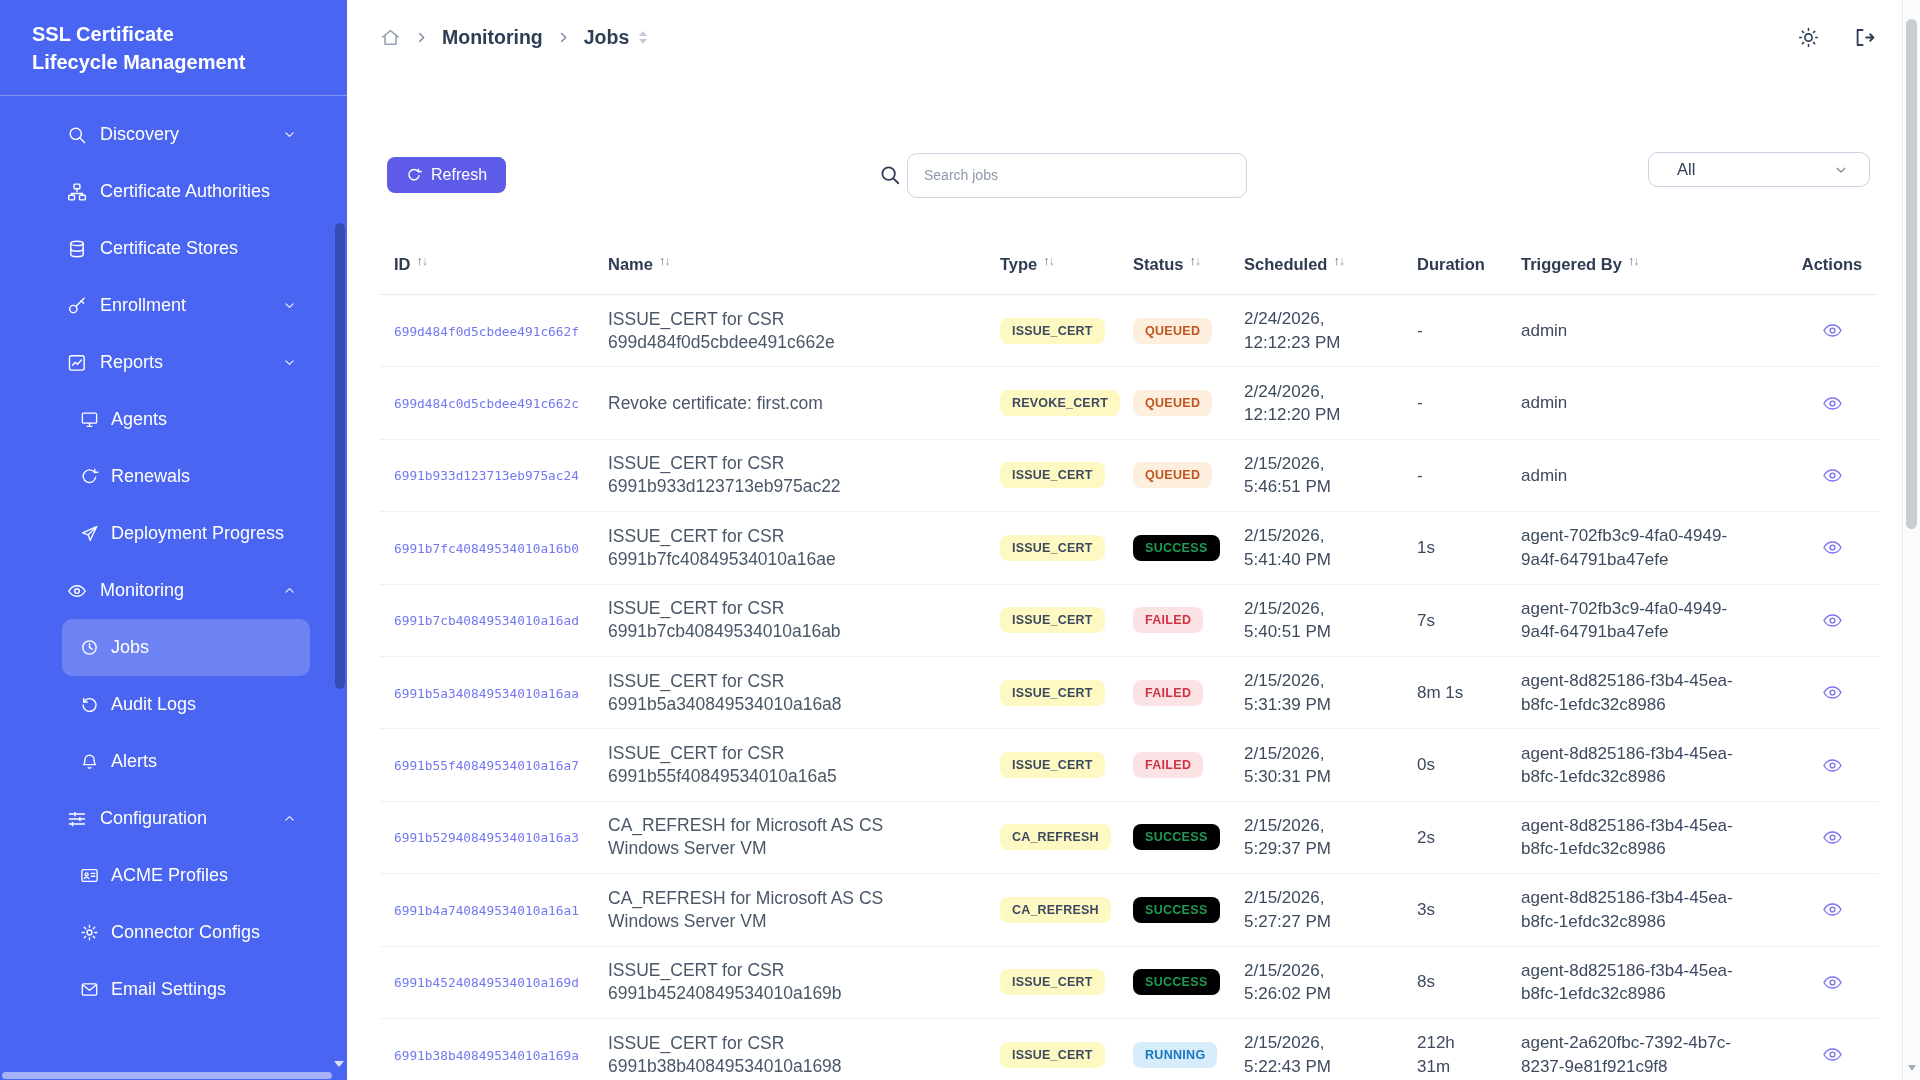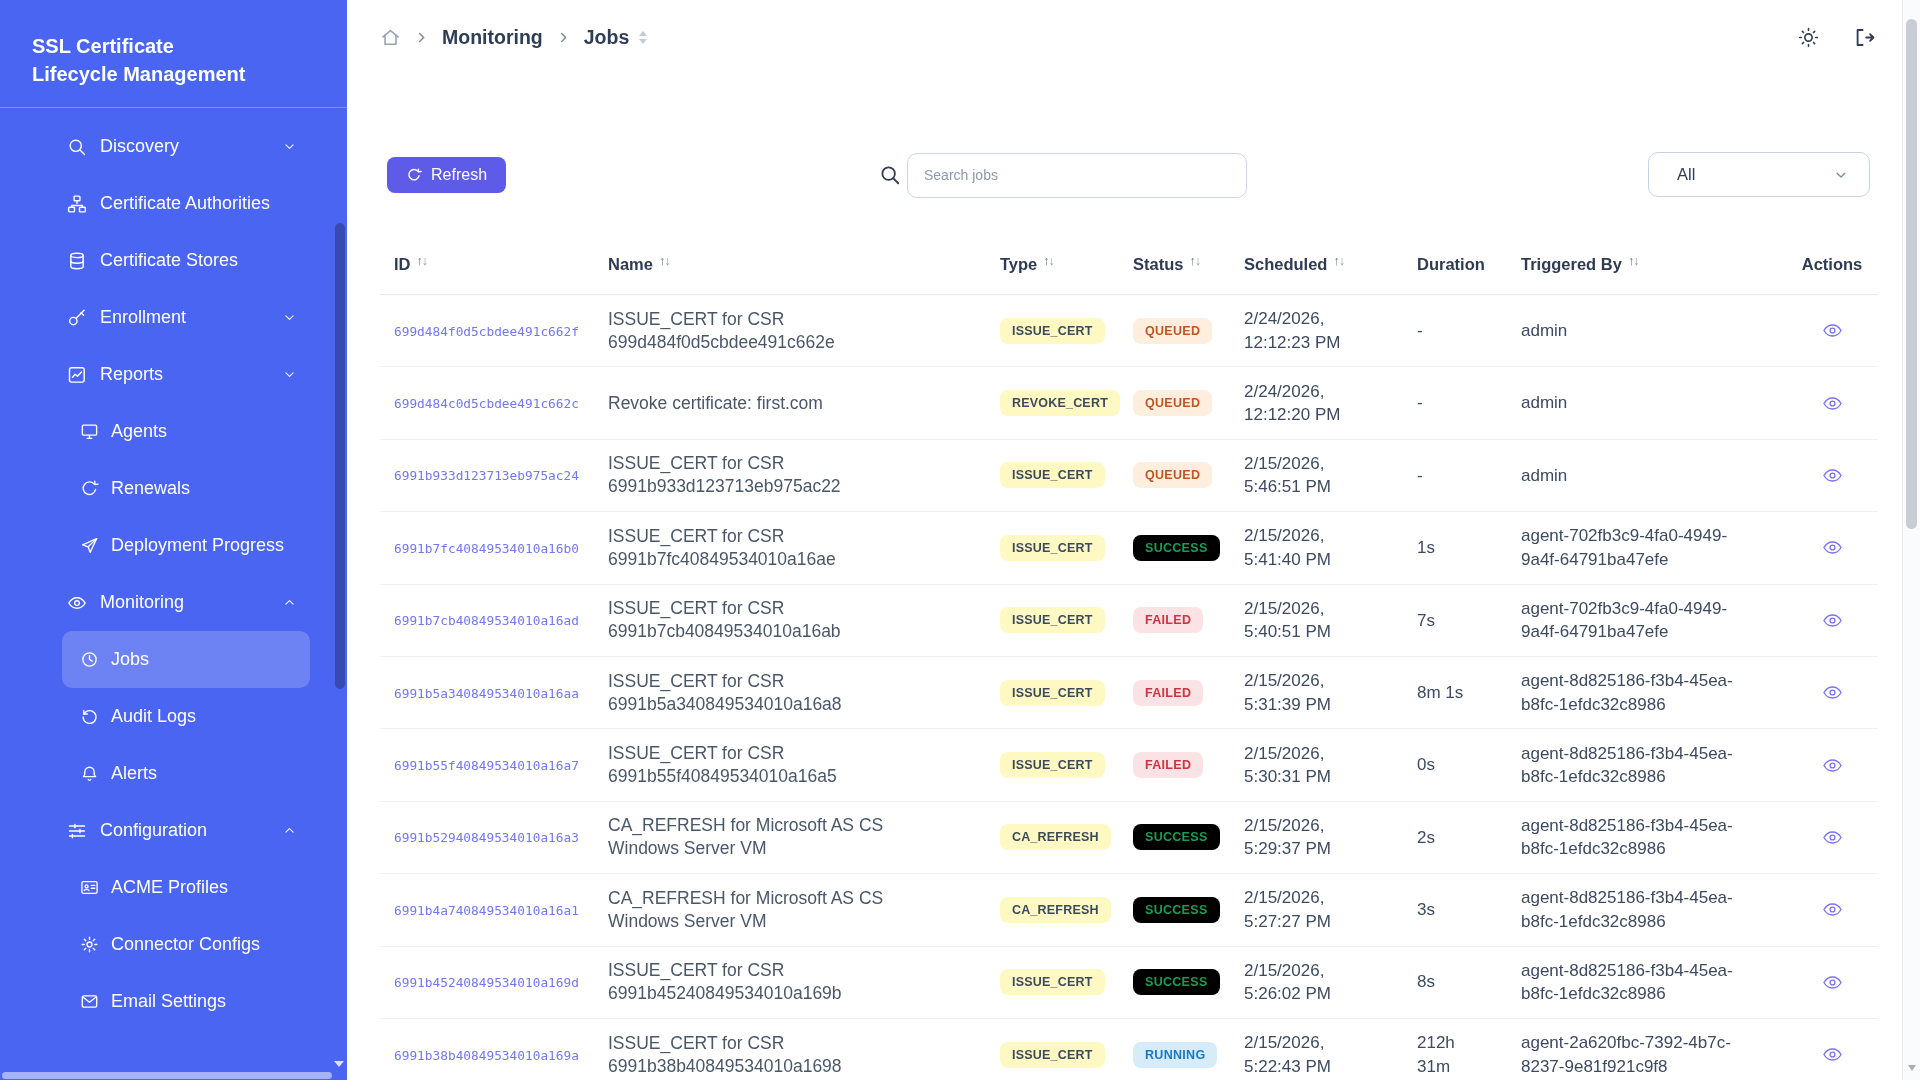--- a/index.html
+++ b/index.html
@@ -2,21 +2,21 @@
 <html><head>
 <meta charset="utf-8">
 <style>
   html,body{margin:0;padding:0;}
   body{width:1920px;height:1080px;overflow:hidden;position:relative;background:#fff;
        font-family:"Liberation Sans",sans-serif;-webkit-font-smoothing:antialiased;}
   svg{display:block;}
 
   
   .sidebar{position:absolute;left:0;top:0;width:347px;height:1080px;background:#4a65f1;color:#fff;}
-  .brand{padding:32px 20px 19px 32px;font-size:20px;font-weight:700;line-height:28px;
+  .brand{padding:20px 20px 19px 32px;font-size:20px;font-weight:700;line-height:28px;
          border-bottom:1px solid rgba(255,255,255,.3);}
   .nav{padding-top:10px;margin-left:24px;}
   .nav-item{height:57px;display:flex;align-items:center;padding-left:43px;position:relative;
             font-size:18px;color:#fff;cursor:pointer;}
   .nav-item .nicon{width:20px;height:20px;margin-right:13px;flex:0 0 auto;}
   .nav-item .nicon svg{width:20px;height:20px;}
   .nav-item.sub{padding-left:56px;}
   .nav-item.sub .nicon{width:19px;height:19px;margin-right:12px;}
   .nav-item.sub .nicon svg{width:19px;height:19px;}
   .nav-item.active{background:rgba(255,255,255,.2);border-radius:10px;margin:0 37px 0 38px;padding-left:18px;}
@@ -52,21 +52,21 @@
   .btn-refresh{position:absolute;left:7px;top:5px;height:36px;display:flex;align-items:center;gap:9px;
                background:#5e5be8;color:#fff;border:none;border-radius:8px;padding:0 19px;
                font-size:16px;font-family:inherit;cursor:pointer;}
   .btn-refresh svg{width:16px;height:16px;}
   .search-wrap{position:absolute;left:499px;top:0;height:46px;display:flex;align-items:center;gap:6px;}
   .search-icon{color:#2f3d55;}
   .search-icon svg{width:22px;height:22px;}
   .search-input{width:340px;height:45px;border:1px solid #cbd5e3;border-radius:10px;padding:0 16px;
                 font-size:14px;color:#2f3d55;box-sizing:border-box;font-family:inherit;outline:none;}
   .search-input::placeholder{color:#8e99ab;}
-  .filter{position:absolute;right:8px;top:0;width:222px;height:45px;border:1px solid #c7d2e2;border-radius:10px;
+  .filter{position:absolute;right:8px;top:0;width:222px;height:35px;border:1px solid #c7d2e2;border-radius:10px;
           display:flex;align-items:center;justify-content:space-between;padding:0 20px 0 28px;
           box-sizing:border-box;font-size:16.5px;color:#2f3d55;cursor:pointer;background:#fff;}
   .filter-chev{color:#7e8ca2;}
   .filter-chev svg{width:16px;height:16px;}
 
   
   .table{margin-top:36px;}
   .thead,.trow{display:grid;grid-template-columns:214px 392px 133px 111px 173px 104px 265px 92px;
                padding-left:14px;align-items:center;}
   .thead{height:60px;border-bottom:1px solid #e7ebf0;font-weight:700;font-size:16.5px;color:#2e3b52;}

